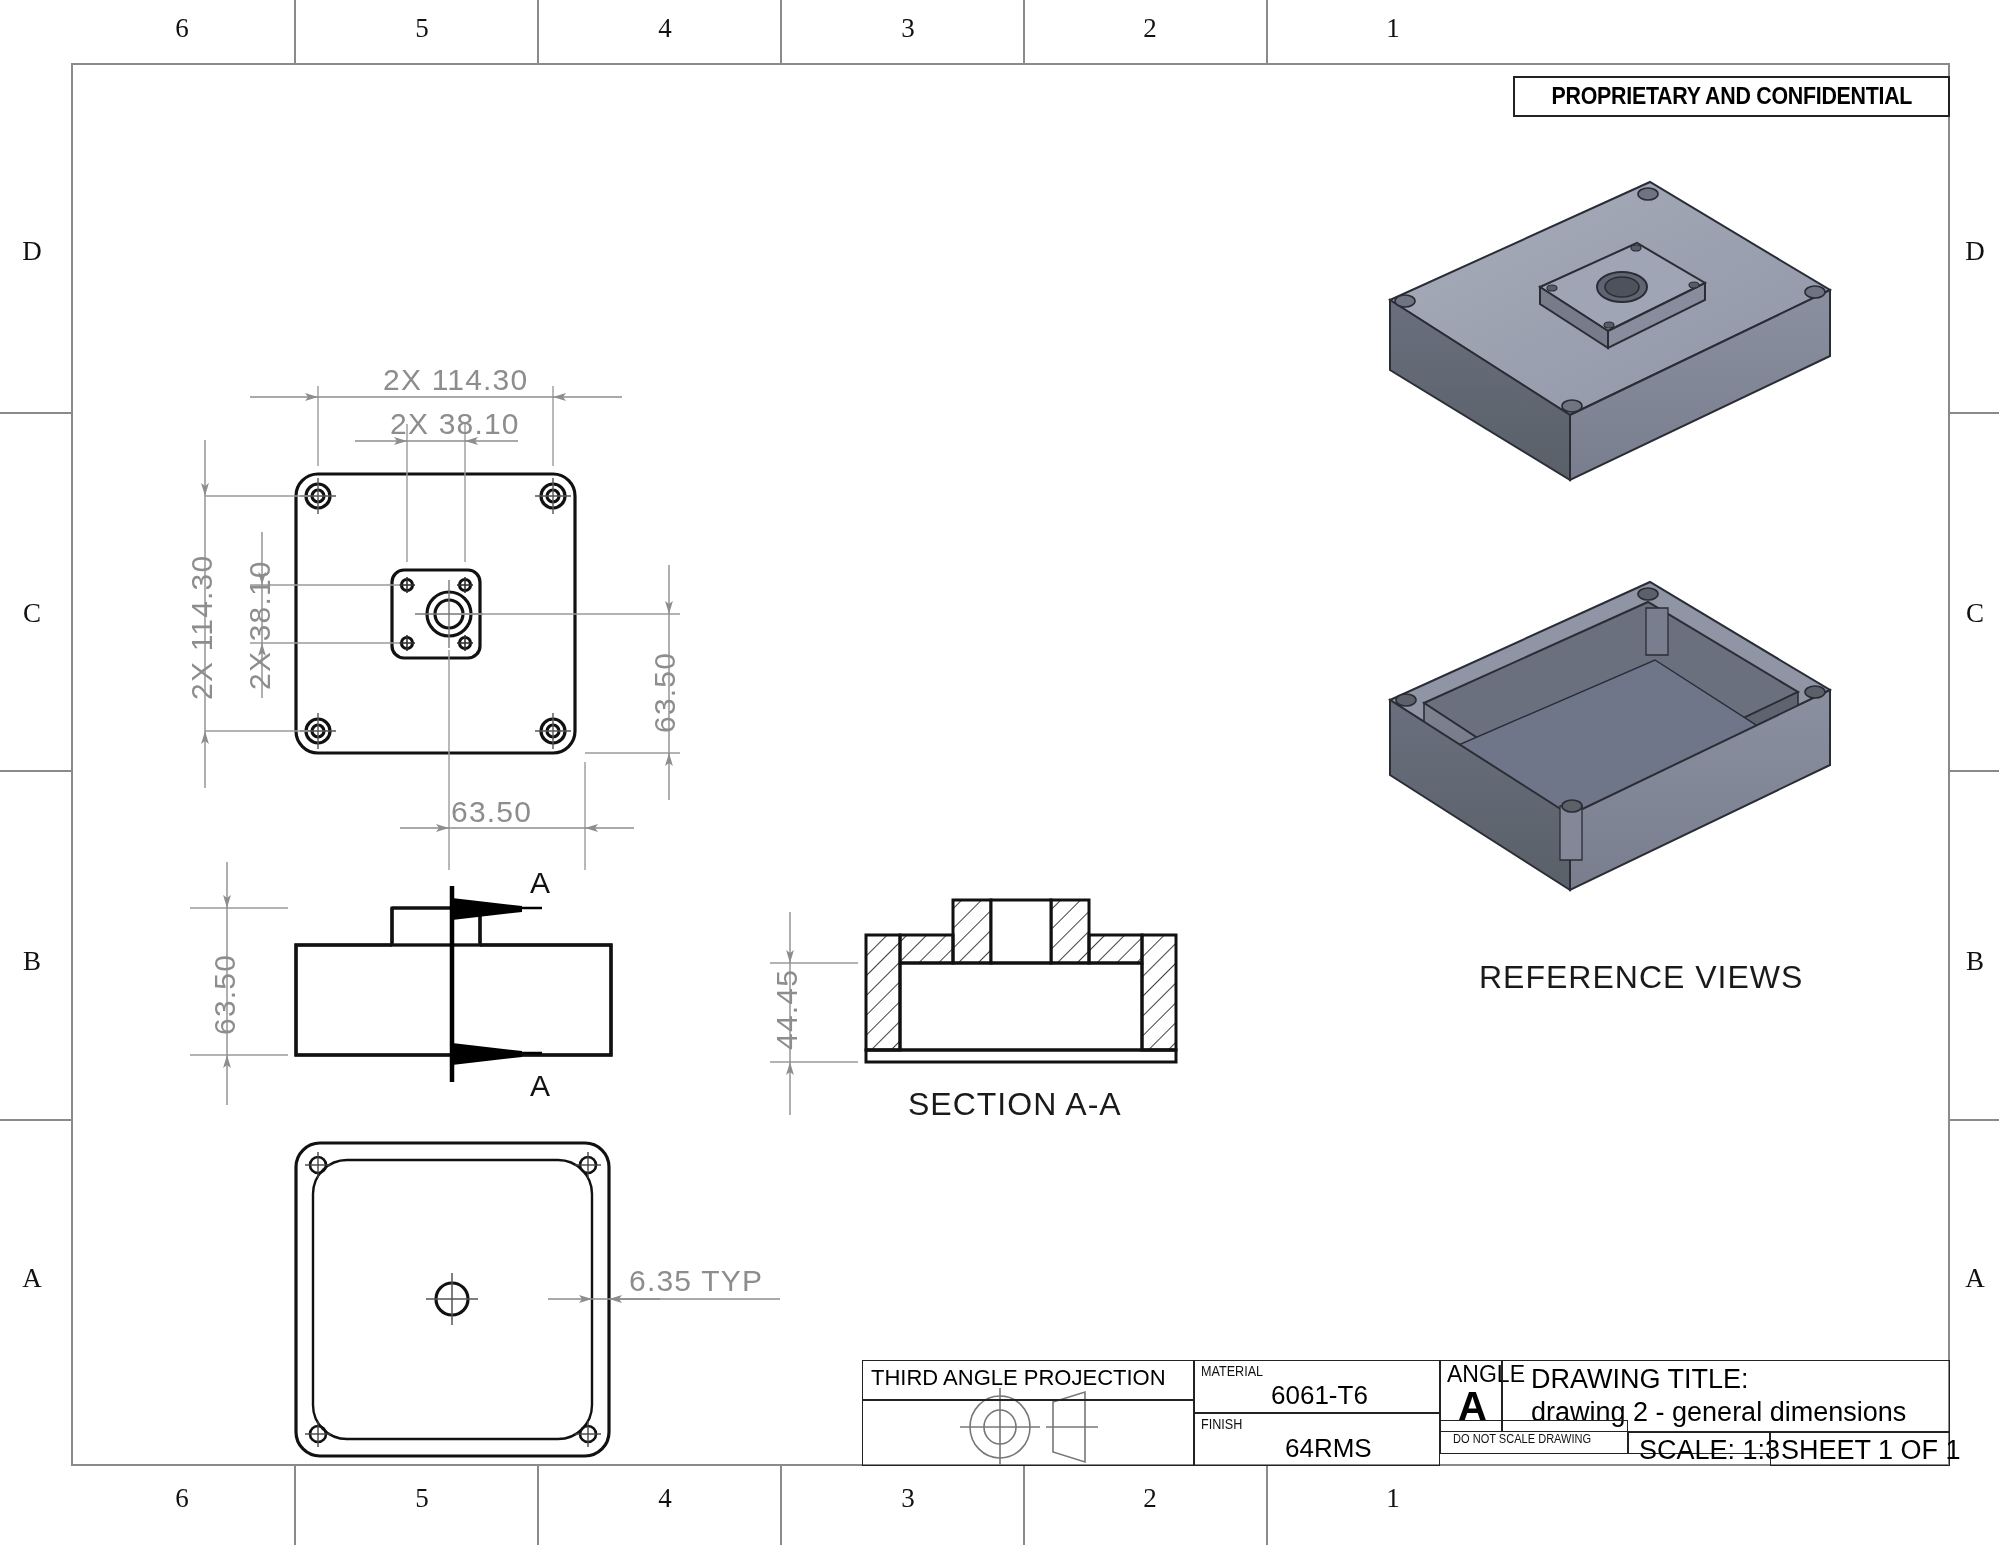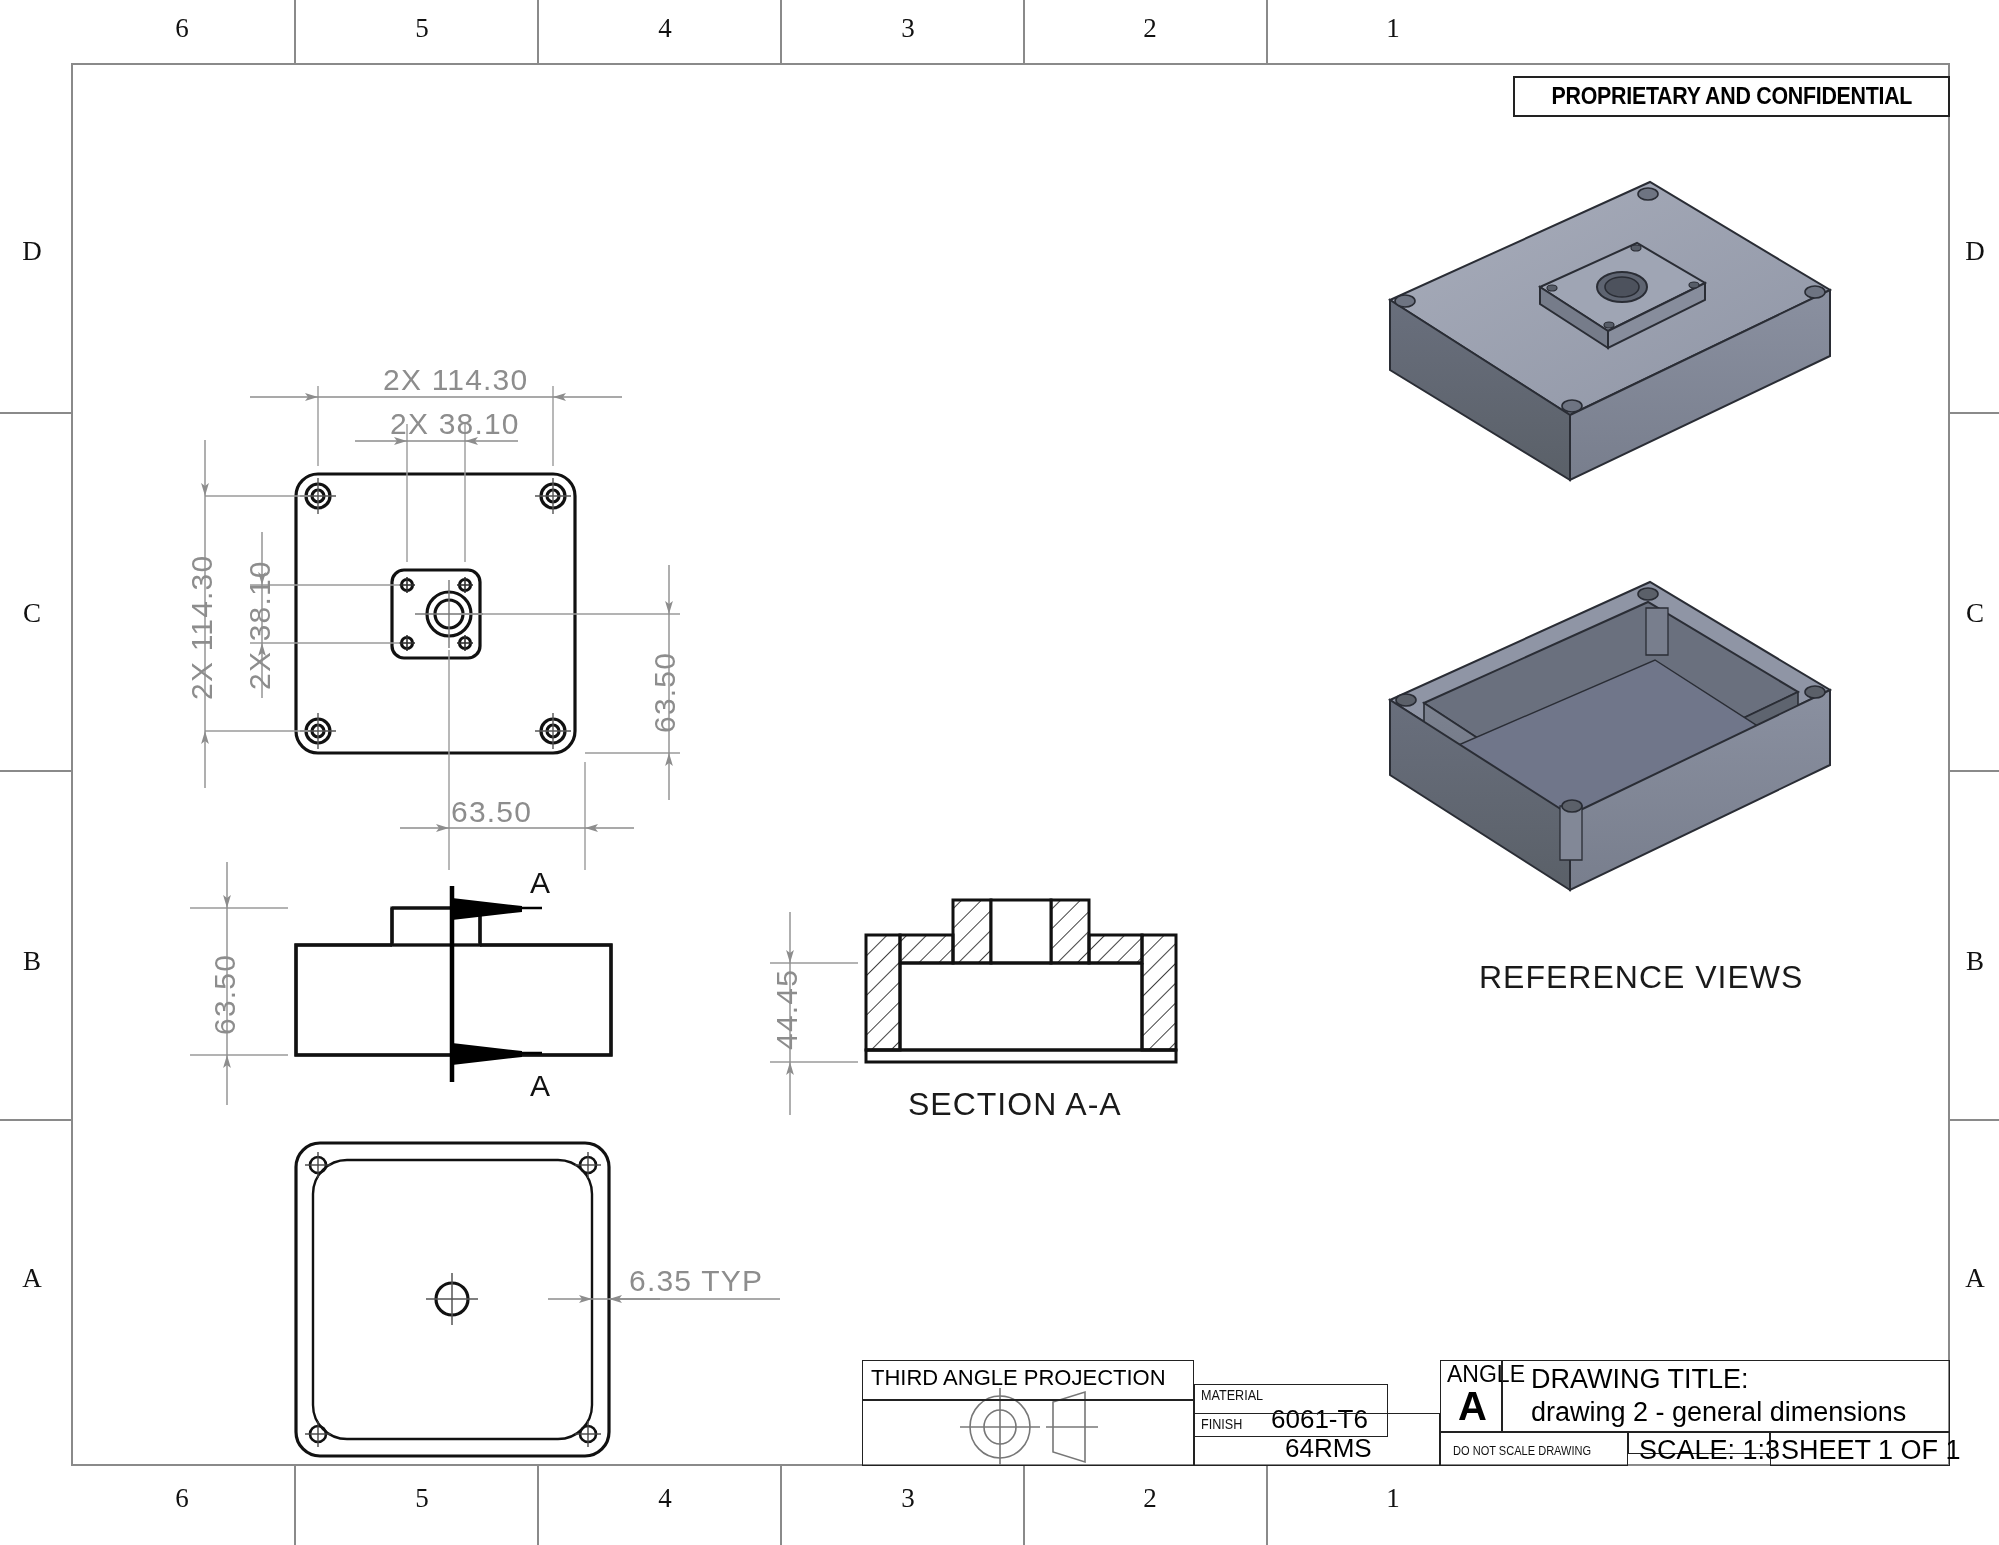--- a/index.html
+++ b/index.html
@@ -497,41 +497,41 @@
   <div class="view-label" style="left:1479px;top:959px;">REFERENCE VIEWS</div>
 
   <div id="title-block">
 
     <div class="tb-cell" style="left:0px;top:20px;width:332px;height:40px;">
       <span class="tb-head" style="left:8px;top:4px;font-size:22px;">THIRD ANGLE PROJECTION</span>
     </div>
 
     <div class="tb-cell" style="left:0px;top:60px;width:332px;height:66px;"></div>
 
-    <div class="tb-cell" style="left:332px;top:20px;width:194px;height:53px;margin-top:24px;">
+    <div class="tb-cell" style="left:332px;top:20px;width:246px;height:53px;">
       <span class="tb-small" style="left:6px;top:2px;">MATERIAL</span>
       <span class="tb-val" style="left:76px;top:19px;">6061-T6</span>
     </div>
 
     <div class="tb-cell" style="left:332px;top:73px;width:246px;height:53px;">
       <span class="tb-small" style="left:6px;top:2px;">FINISH</span>
       <span class="tb-val" style="left:90px;top:19px;">64RMS</span>
     </div>
 
     <div class="tb-cell" style="left:578px;top:20px;width:62px;height:72px;">
       <span class="tb-head" style="left:6px;top:0px;font-size:23px;">ANGLE</span>
       <span class="tb-sizeletter" style="left:17px;top:23px;">A</span>
     </div>
 
     <div class="tb-cell" style="left:640px;top:20px;width:448px;height:72px;">
       <span class="tb-head" style="left:20px;top:3px;margin-left:8px;">DRAWING TITLE:</span>
       <span class="tb-head" style="left:28px;top:36px;">drawing 2 - general dimensions</span>
     </div>
 
-    <div class="tb-cell" style="left:578px;top:92px;width:188px;height:34px;padding-left:48px;">
+    <div class="tb-cell" style="left:578px;top:80px;width:188px;height:34px;padding-left:48px;">
       <span class="tb-tiny" style="left:12px;top:10px;">DO NOT SCALE DRAWING</span>
     </div>
 
     <div class="tb-cell" style="left:766px;top:92px;width:142px;height:22px;">
       <span class="tb-head" style="left:10px;top:2px;">SCALE: 1:3</span>
     </div>
 
     <div class="tb-cell" style="left:908px;top:92px;width:180px;height:34px;">
       <span class="tb-head" style="left:10px;top:2px;">SHEET 1 OF 1</span>
     </div>

